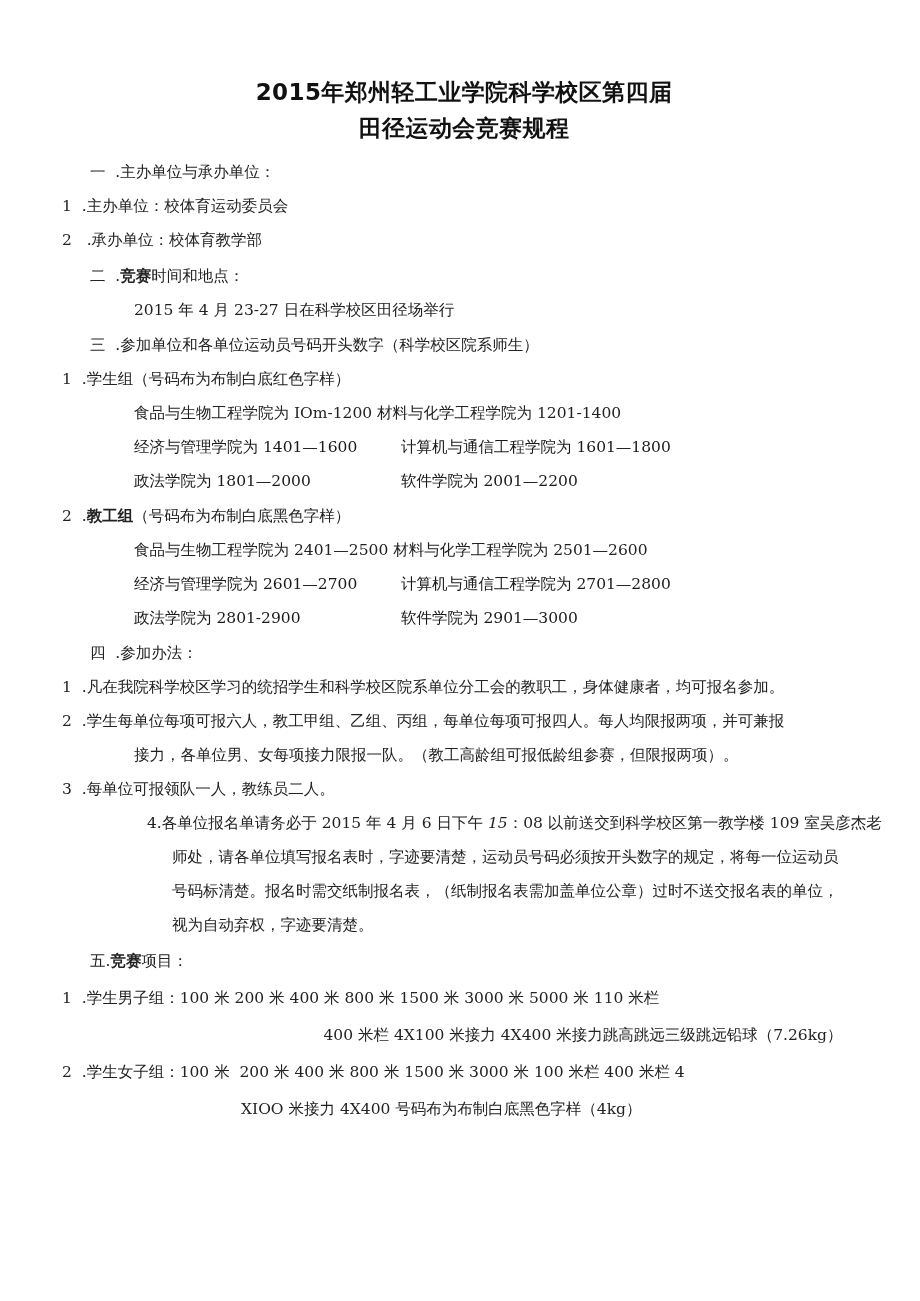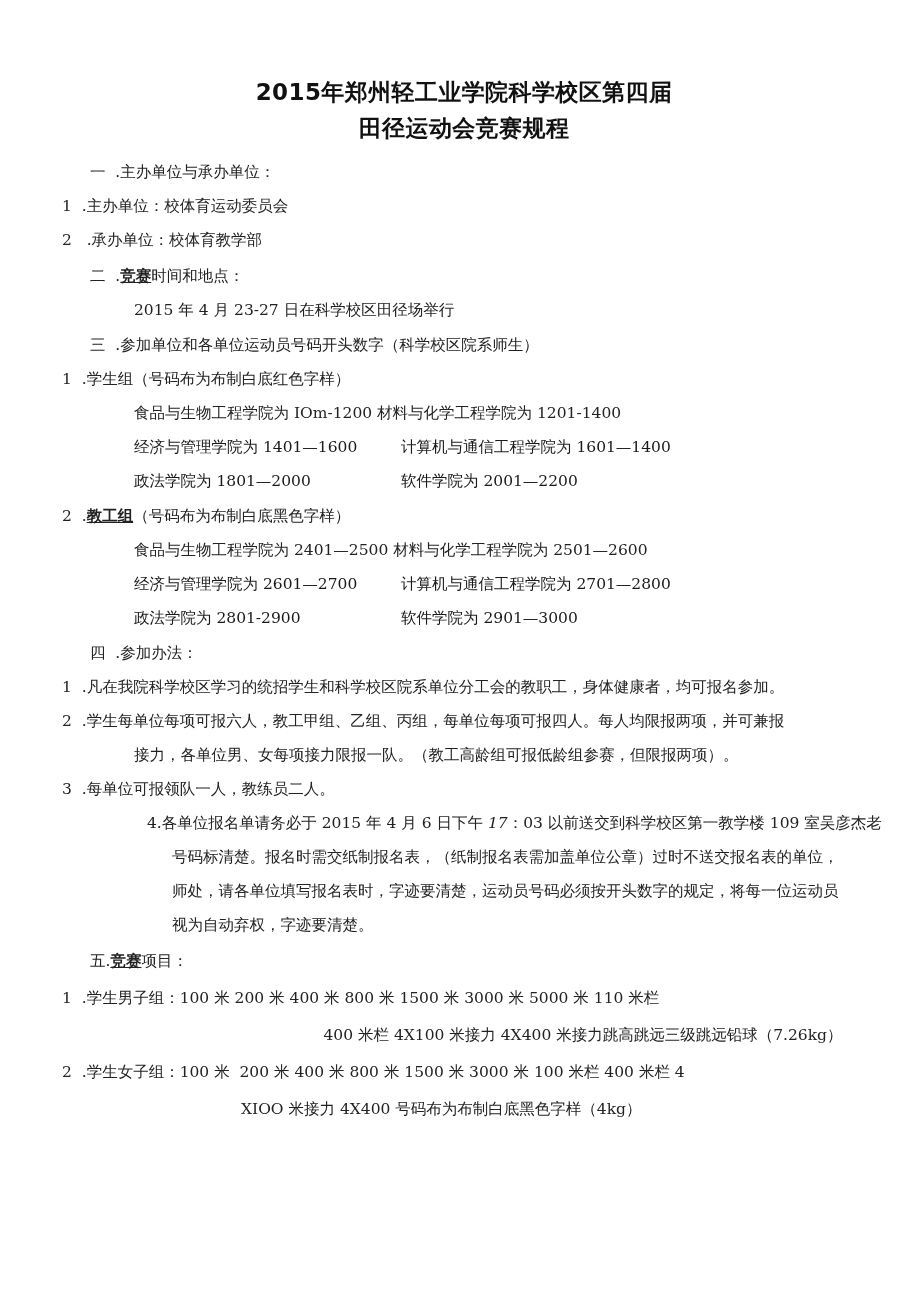--- a/index.html
+++ b/index.html
@@ -51,21 +51,21 @@
   .lv2 { margin-left: 58px; margin-top: 13px; }     
   .lv3 { margin-left: 130px; margin-top: 13px; }     
   .lv2w { margin-left: 130px; margin-top: 13px; }    
   .lv4 { margin-left: 143px; margin-top: 13px; }     
   .lv4w { margin-left: 168px; margin-top: 13px; }    
   .lv5 { margin-left: 238px; margin-top: 13px; text-align: center; }     
   .lv5b { margin-left: 237px; margin-top: 13px; }
   .gap-md { margin-top: 16px; }
   .gap-lg { }
 
-  b, .bold { font-weight: 700; text-decoration: underline; }
+  b, .bold { font-weight: 700; }
   i, .ital { font-style: italic; }
 
   
   .two-col {
     position: relative;
     font-size: 15.5px;
     line-height: 21px;
     margin-top: 13px;
     margin-left: 130px;
     height: 21px;
@@ -102,21 +102,21 @@
 
     <div class="line lv1"><span>二  .</span><span class="bold">竞赛</span><span>时间和地点：</span></div>
     <div class="line lv3">2015 年 4 月 23-27 日在科学校区田径场举行</div>
 
     <div class="line lv1">三  .参加单位和各单位运动员号码开头数字（科学校区院系师生）</div>
 
     <div class="line lv2">1  .学生组（号码布为布制白底红色字样）</div>
     <div class="line lv3">食品与生物工程学院为 IOm-1200 材料与化学工程学院为 1201-1400</div>
     <div class="two-col">
       <span class="c1">经济与管理学院为 1401—1600</span>
-      <span class="c2">计算机与通信工程学院为 1601—1400</span>
+      <span class="c2">计算机与通信工程学院为 1601—1800</span>
     </div>
     <div class="two-col">
       <span class="c1">政法学院为 1801—2000</span>
       <span class="c2">软件学院为 2001—2200</span>
     </div>
 
     <div class="line lv2"><span>2  .</span><span class="bold">教工组</span><span>（号码布为布制白底黑色字样）</span></div>
     <div class="line lv3">食品与生物工程学院为 2401—2500 材料与化学工程学院为 2501—2600</div>
     <div class="two-col">
       <span class="c1">经济与管理学院为 2601—2700</span>
@@ -125,23 +125,23 @@
     <div class="two-col">
       <span class="c1">政法学院为 2801-2900</span>
       <span class="c2">软件学院为 2901—3000</span>
     </div>
 
     <div class="line lv1">四  .参加办法：</div>
     <div class="line lv2 wide">1  .凡在我院科学校区学习的统招学生和科学校区院系单位分工会的教职工，身体健康者，均可报名参加。</div>
     <div class="line lv2 wide">2  .学生每单位每项可报六人，教工甲组、乙组、丙组，每单位每项可报四人。每人均限报两项，并可兼报</div>
     <div class="line lv2w wide">接力，各单位男、女每项接力限报一队。（教工高龄组可报低龄组参赛，但限报两项）。</div>
     <div class="line lv2">3  .每单位可报领队一人，教练员二人。</div>
-    <div class="line lv4 wide"><span>4.各单位报名单请务必于 2015 年 4 月 6 日下午 </span><span class="ital">17</span><span>：03 以前送交到科学校区第一教学楼 109 室吴彦杰老</span></div>
+    <div class="line lv4 wide"><span>4.各单位报名单请务必于 2015 年 4 月 6 日下午 </span><span class="ital">15</span><span>：08 以前送交到科学校区第一教学楼 109 室吴彦杰老</span></div>
+    <div class="line lv4w wide">师处，请各单位填写报名表时，字迹要清楚，运动员号码必须按开头数字的规定，将每一位运动员</div>
     <div class="line lv4w wide">号码标清楚。报名时需交纸制报名表，（纸制报名表需加盖单位公章）过时不送交报名表的单位，</div>
-    <div class="line lv4w wide">师处，请各单位填写报名表时，字迹要清楚，运动员号码必须按开头数字的规定，将每一位运动员</div>
     <div class="line lv4w wide">视为自动弃权，字迹要清楚。</div>
 
     <div class="line lv1 gap-lg"><span>五.</span><span class="bold">竞赛</span><span>项目：</span></div>
     <div class="line lv2 gap-md">1  .学生男子组：100 米 200 米 400 米 800 米 1500 米 3000 米 5000 米 110 米栏</div>
     <div class="line lv5 gap-md">400 米栏 4X100 米接力 4X400 米接力跳高跳远三级跳远铅球（7.26kg）</div>
     <div class="line lv2 gap-md">2  .学生女子组：100 米  200 米 400 米 800 米 1500 米 3000 米 100 米栏 400 米栏 4</div>
     <div class="line lv5b gap-md">XIOO 米接力 4X400 号码布为布制白底黑色字样（4kg）</div>
 
   </div>
 </div>

